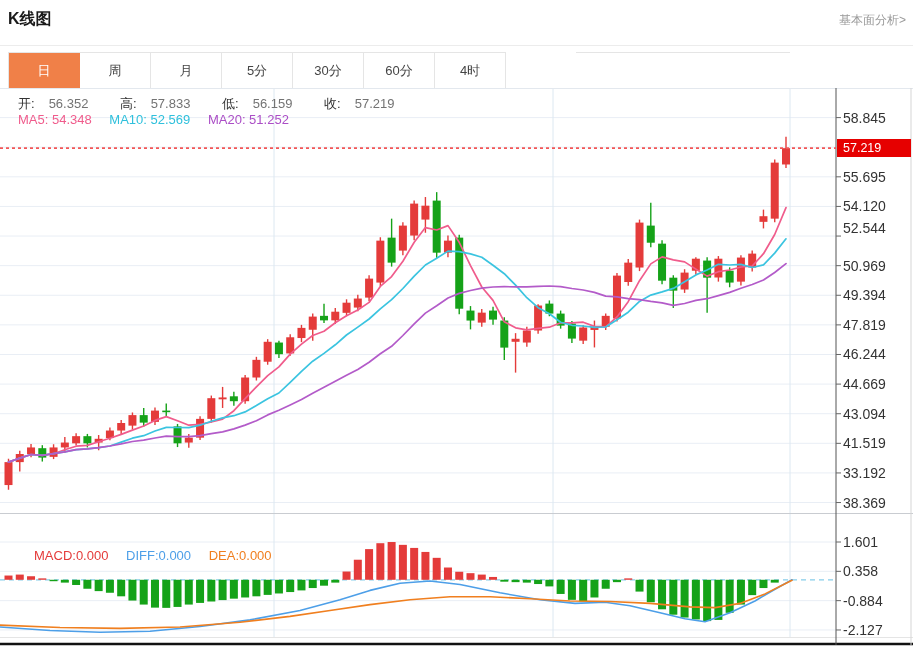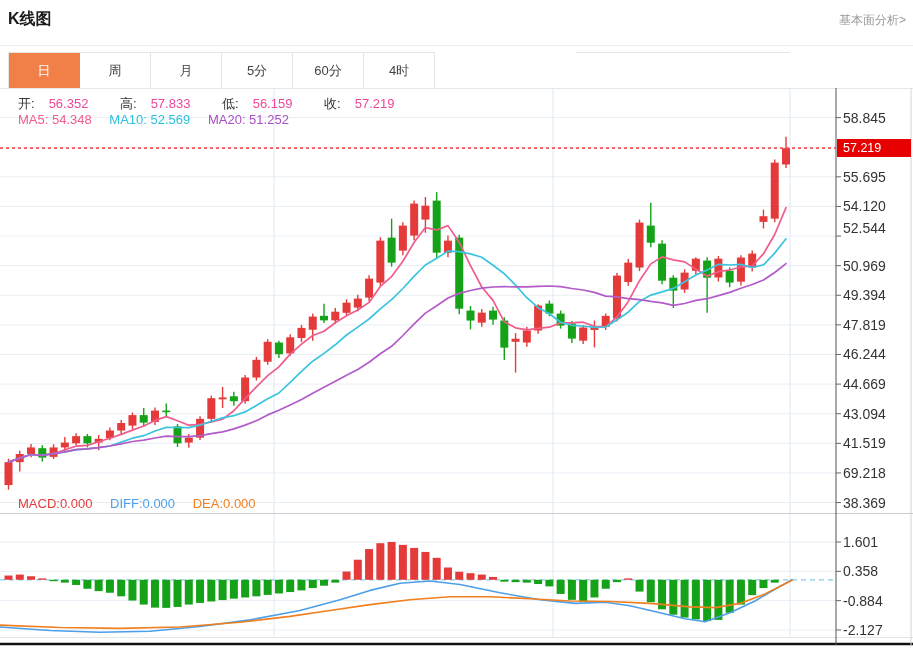--- a/index.html
+++ b/index.html
@@ -10,21 +10,21 @@
   #title-divider{position:absolute;left:0;top:45px;width:913px;height:1px;background:#ececec;}
   #tab-strip{position:absolute;left:8px;top:52px;display:flex;border-top:1px solid #e5e5e5;border-left:1px solid #e5e5e5;}
   .tab{width:70px;height:35px;line-height:35px;text-align:center;font-size:13px;color:#444;
        border-right:1px solid #e5e5e5;background:#fff;cursor:pointer;}
   .tab.active{background:#f08048;color:#fff;border-right:1px solid #f08048;}
   #tab-strip-ext{position:absolute;left:576px;top:52px;width:214px;height:1px;background:#e5e5e5;}
   #chart-svg{position:absolute;left:0;top:0;}
   .legend-row{position:absolute;left:18px;font-size:13px;white-space:nowrap;}
   .legend-row span{margin-right:14px;}
   .lbl{color:#333;}
-  .val-red{color:#ec4899;text-align:right;}
+  .val-red{color:#737373;text-align:right;}
   .ma5{color:#f05c8c;} .ma10{color:#2fc0dc;margin-top:14px;} .ma20{color:#ab4ec6;text-align:right;}
   .macd-red{color:#e43b3a;} .macd-blue{color:#4d9fe8;} .macd-orange{color:#f07f1f;}
   .axis-label{position:absolute;left:843px;font-size:14px;color:#333;width:64px;}
   #current-price-box{position:absolute;left:837px;width:74px;height:18px;background:#e60000;color:#fff;
        font-size:12.5px;line-height:18px;padding-left:6px;box-sizing:border-box;}
 </style>
 </head>
 <body>
 
 <div id="app">
@@ -317,55 +317,56 @@
 
   <div id="page-title">K线图</div>
   <div id="fundamental-link">基本面分析&gt;</div>
   <div id="title-divider"></div>
 
   <div id="tab-strip">
       <div class="tab active">日</div>
       <div class="tab">周</div>
       <div class="tab">月</div>
       <div class="tab">5分</div>
+      <div class="tab">30分</div>
       <div class="tab">60分</div>
       <div class="tab">4时</div>
     </div>
   <div id="tab-strip-ext"></div>
 
   <div class="legend-row" style="top:95px;">
     <span><span class="lbl">开:</span><span class="val-red">56.352</span></span>
     <span><span class="lbl">高:</span><span class="val-red">57.833</span></span>
     <span><span class="lbl">低:</span><span class="val-red">56.159</span></span>
     <span><span class="lbl">收:</span><span class="val-red">57.219</span></span>
   </div>
   <div class="legend-row" style="top:112px;">
     <span class="ma5">MA5: 54.348</span>
     <span class="ma10">MA10: 52.569</span>
     <span class="ma20">MA20: 51.252</span>
   </div>
-  <div class="legend-row" style="top:496px;">
+  <div class="legend-row" style="top:548px;margin-left:16px;">
     <span class="macd-red">MACD:0.000</span>
     <span class="macd-blue">DIFF:0.000</span>
     <span class="macd-orange">DEA:0.000</span>
   </div>
 
   <div id="price-axis">
       <div class="axis-label" style="top: 109.6px;">58.845</div>
       <div class="axis-label" style="top: 168.82px;">55.695</div>
       <div class="axis-label" style="top: 198.43px;">54.120</div>
       <div class="axis-label" style="top: 220px;">52.544</div>
       <div class="axis-label" style="top: 257.669px;">50.969</div>
       <div class="axis-label" style="top: 287.279px;">49.394</div>
       <div class="axis-label" style="top: 316.889px;">47.819</div>
       <div class="axis-label" style="top: 346.499px;">46.244</div>
       <div class="axis-label" style="top: 376.109px;">44.669</div>
       <div class="axis-label" style="top: 405.719px;">43.094</div>
       <div class="axis-label" style="top: 435.329px;">41.519</div>
-      <div class="axis-label" style="top: 464.939px;">69.218</div>
+      <div class="axis-label" style="top: 464.939px;">33.192</div>
       <div class="axis-label" style="top: 494.549px;">38.369</div>
       <div class="axis-label" style="top: 534px;">1.601</div>
       <div class="axis-label" style="top: 563.335px;">0.358</div>
       <div class="axis-label" style="top: 592.646px;">-0.884</div>
       <div class="axis-label" style="top: 621.981px;">-2.127</div>
     </div>
   <div id="current-price-box" style="top: 139.169px;">57.219</div>
 </div>
 
 </body></html>

